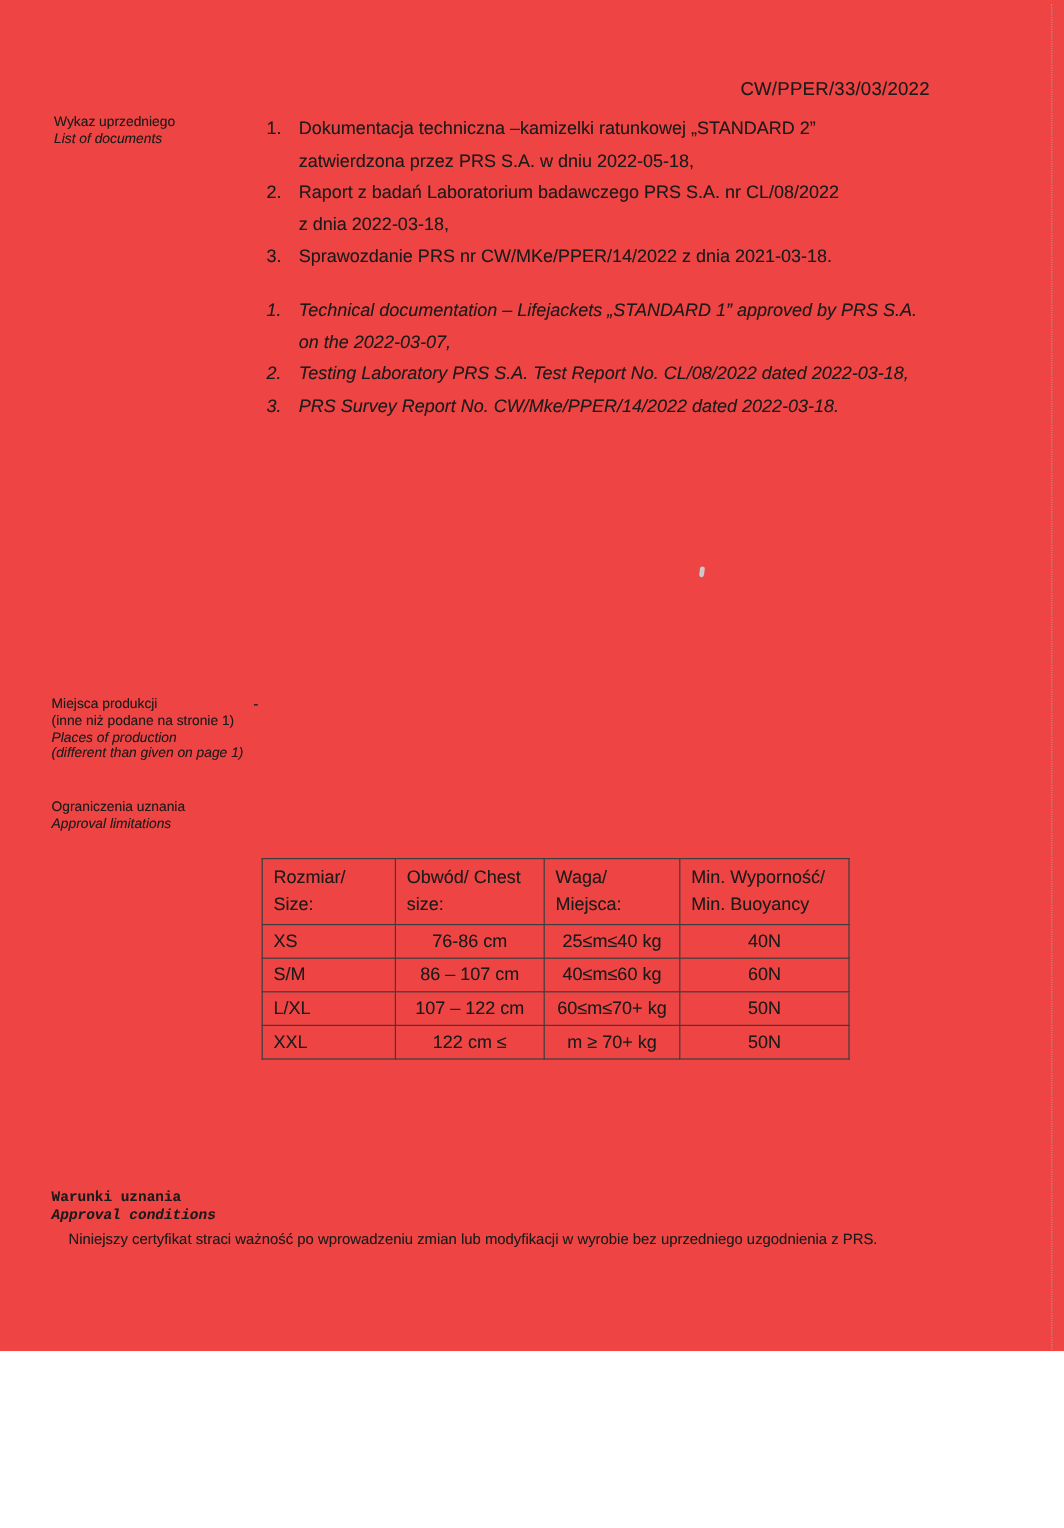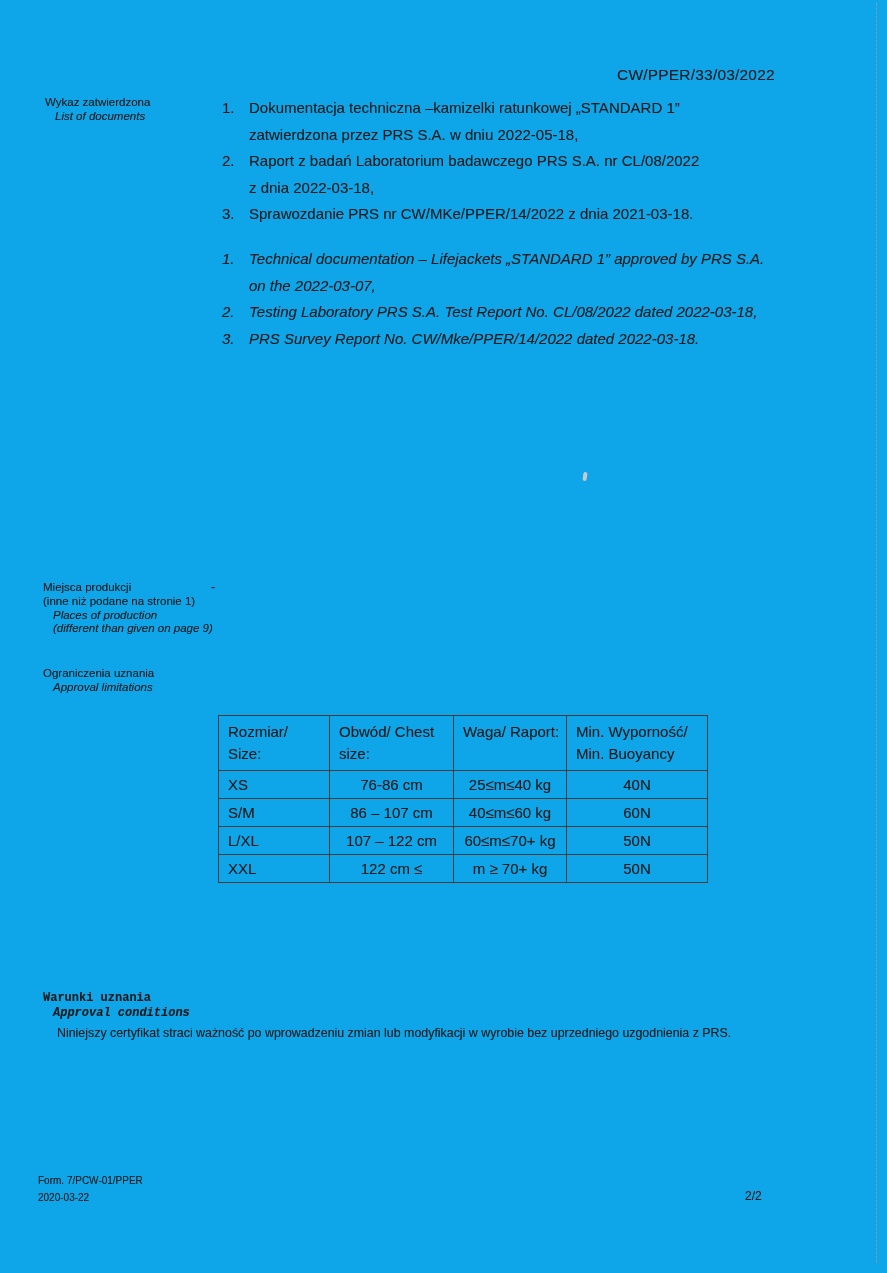--- a/index.html
+++ b/index.html
@@ -1,19 +1,19 @@
 <!DOCTYPE html>
 <html><head>
 <meta charset="utf-8">
 <style>
   html,body { margin:0; padding:0; background:#ffffff; }
   .page {
     position:relative;
-    width:887px; height:1273px;
-    background:#0ea5e9;
+    width:887px; height:1126px;
+    background:#ef4444;
     font-family:"Liberation Sans", sans-serif;
     color:#1b1b1b;
     overflow:hidden;
   }
   .txt { text-shadow:0 0 0.4px rgba(20,20,20,0.35); }
 
   .scan-edge {
     position:absolute; left:876px; top:3px; height:1260px; width:0;
     border-left:1px dotted #9a9a9a;
   }
@@ -21,21 +21,21 @@
     position:absolute; left:583px; top:472px; width:4px; height:9px;
     background:#c9c9c9; border-radius:2px; transform:rotate(8deg);
   }
 
   .ref {
     position:absolute; left:617px; top:66px;
     font-size:15.5px; letter-spacing:0.2px;
   }
 
   .side-label { position:absolute; font-size:11.5px; line-height:13.8px; }
-  .side-label .en { font-style:italic;margin-left:10px; }
+  .side-label .en { font-style:italic; }
   #lbl-docs { left:45px; top:96px; }
   #lbl-prod { left:43px; top:581px; }
   #lbl-lim  { left:43px; top:667px; }
   #lbl-cond { left:43px; top:991px; font-weight:bold; font-size:12px; line-height:14.5px;font-family:Liberation Mono, monospace; }
 
   .prod-dash { position:absolute; left:211px; top:579px; font-size:13px; }
 
   .list { position:absolute; left:222px; width:595px; font-size:15px; line-height:26.5px; }
   #list-pl { top:95px; }
   #list-en { top:246px; font-style:italic; }
@@ -68,29 +68,29 @@
 <body>
 
 <div class="page">
 
   <div class="scan-edge"></div>
   <div class="speck"></div>
 
   <div class="ref txt">CW/PPER/33/03/2022</div>
 
   <div class="side-label txt" id="lbl-docs">
-    <div class="pl">Wykaz zatwierdzona</div>
+    <div class="pl">Wykaz uprzedniego</div>
     <div class="en">List of documents</div>
   </div>
 
   <div class="list txt" id="list-pl">
     <div class="li">
       <span class="num">1.</span>
       <span class="lines">
-        <span class="ln">Dokumentacja techniczna –kamizelki ratunkowej „STANDARD 1”</span>
+        <span class="ln">Dokumentacja techniczna –kamizelki ratunkowej „STANDARD 2”</span>
         <span class="ln">zatwierdzona przez PRS S.A. w dniu 2022-05-18,</span>
       </span>
     </div>
     <div class="li">
       <span class="num">2.</span>
       <span class="lines">
         <span class="ln">Raport z badań Laboratorium badawczego PRS S.A. nr CL/08/2022</span>
         <span class="ln">z dnia 2022-03-18,</span>
       </span>
     </div>
@@ -121,41 +121,41 @@
       <span class="lines">
         <span class="ln">PRS Survey Report No. CW/Mke/PPER/14/2022 dated 2022-03-18.</span>
       </span>
     </div>
   </div>
 
   <div class="side-label txt" id="lbl-prod">
     <div class="pl">Miejsca produkcji</div>
     <div class="pl">(inne niż podane na stronie 1)</div>
     <div class="en">Places of production</div>
-    <div class="en">(different than given on page 9)</div>
+    <div class="en">(different than given on page 1)</div>
   </div>
   <div class="prod-dash txt">-</div>
 
   <div class="side-label txt" id="lbl-lim">
     <div class="pl">Ograniczenia uznania</div>
     <div class="en">Approval limitations</div>
   </div>
 
   <table class="size-table txt">
     <colgroup>
       <col style="width:111px">
         <col style="width:124px">
         <col style="width:113px">
         <col style="width:141px">
     </colgroup>
     <thead>
       <tr>
         <th>Rozmiar/ Size:</th>
         <th>Obwód/ Chest size:</th>
-        <th>Waga/ Raport:</th>
+        <th>Waga/ Miejsca:</th>
         <th>Min. Wyporność/ Min. Buoyancy</th>
       </tr>
     </thead>
     <tbody>
       <tr>
         <td class="l">XS</td>
         <td class="c">76-86 cm</td>
         <td class="c">25≤m≤40 kg</td>
         <td class="c">40N</td>
       </tr>

